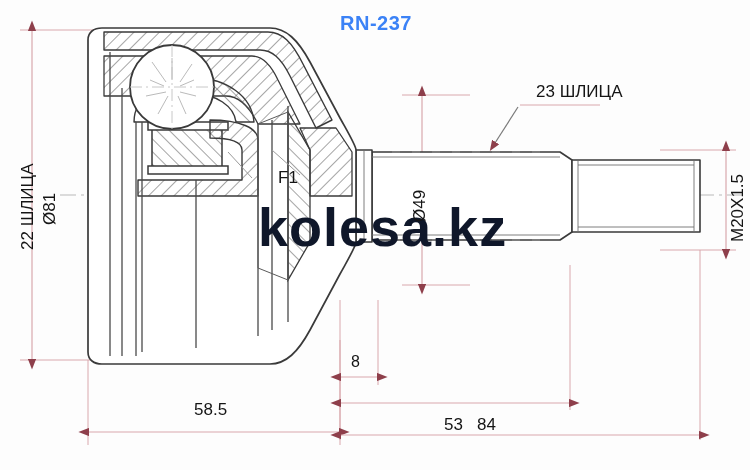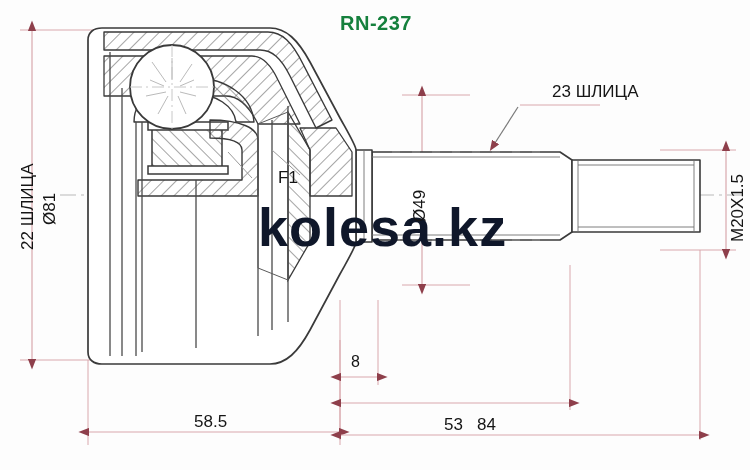--- a/index.html
+++ b/index.html
@@ -21,21 +21,21 @@
     position: absolute;
     left: 0;
     top: 0;
     width: 750px;
     height: 470px;
   }
   .ttl {
     position: absolute;
     font-weight: bold;
     font-size: 20px;
-    color: #15803d;
+    color: #3b82f6;
     letter-spacing: 0.5px;
     white-space: nowrap;
   }
   .dimtxt {
     position: absolute;
     font-size: 17px;
     color: #151515;
     white-space: nowrap;
   }
   .dimtxt.sm {
@@ -237,22 +237,22 @@
 
   <div class="ttl" style="left:340px; top:12px;">RN-237</div>
 
   <div class="dimtxt rot" style="left:18px; top:250px;">22 ШЛИЦА</div>
   <div class="dimtxt rot" style="left:40px; top:225px;">Ø81</div>
 
   <div class="dimtxt rot" style="left:410px; top:222px;">Ø49</div>
 
   <div class="dimtxt rot" style="left:728px; top:242px;">M20X1.5</div>
 
-  <div class="dimtxt" style="left:552px; top:82px;">23 ШЛИЦА</div>
+  <div class="dimtxt" style="left:536px; top:82px;">23 ШЛИЦА</div>
 
   <div class="dimtxt" style="left:278px; top:168px;">F1</div>
 
   <div class="dimtxt sm" style="left:351px; top:353px;">8</div>
   <div class="dimtxt" style="left:444px; top:382px;margin-top:33px;">53</div>
-  <div class="dimtxt" style="left:194px; top:412px;text-align:center;">58.5</div>
+  <div class="dimtxt" style="left:194px; top:400px;text-align:center;">58.5</div>
   <div class="dimtxt" style="left:477px; top:415px;">84</div>
 
 </div>
 
 </body></html>

